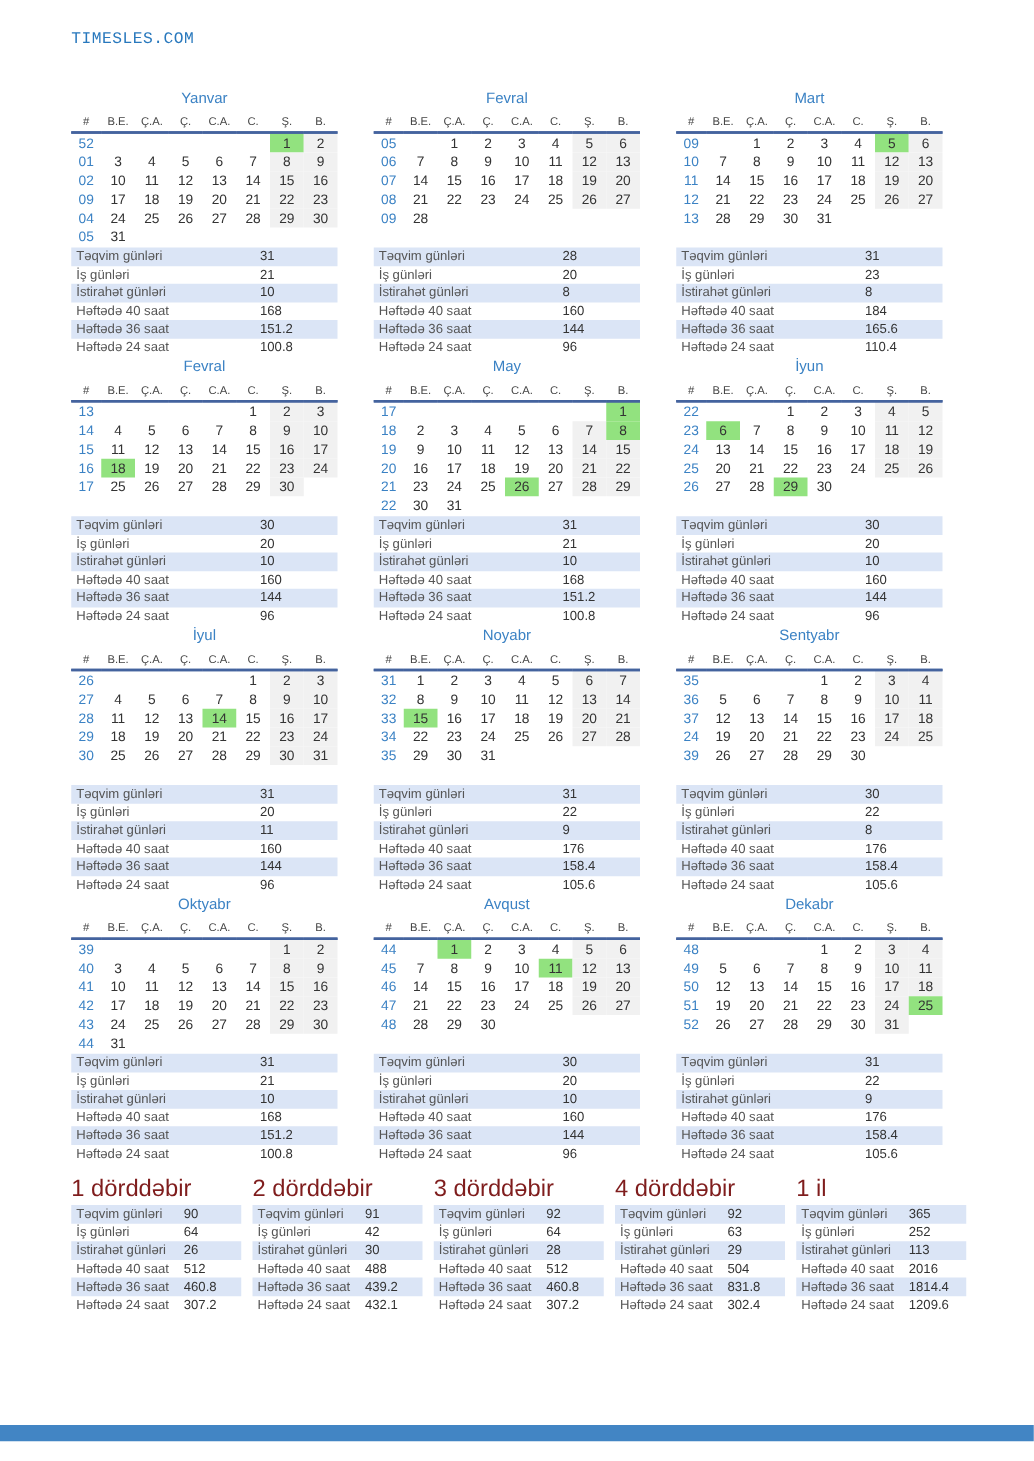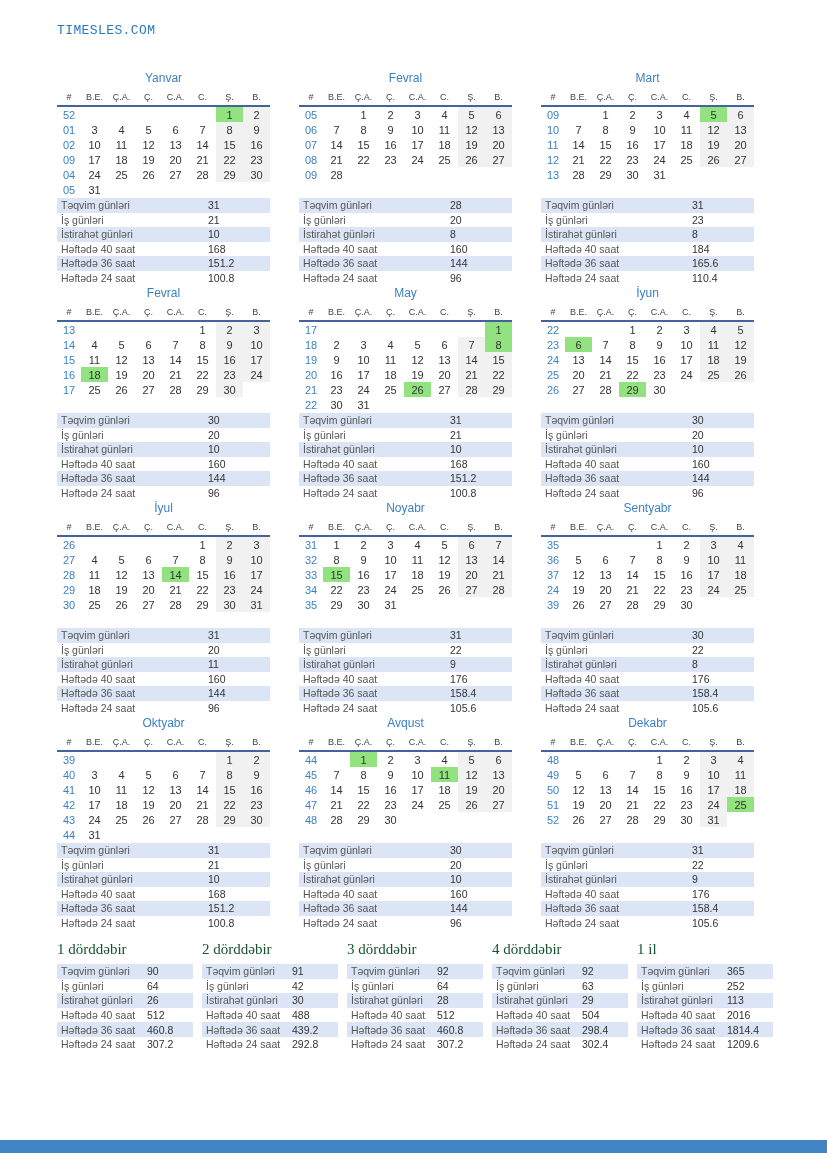--- a/index.html
+++ b/index.html
@@ -32,21 +32,21 @@
 
   .stats { position:absolute; bottom:0; left:0; width:213px; }
   .srow { display:grid; grid-template-columns:151px 1fr; height:14.5px;
     align-items:center; font-size:10.5px; }
   .srow.odd { background:var(--stripe); }
   .slabel { padding-left:4px; color:#555; white-space:nowrap; }
   .sval { color:#333; }
 
   .summary { position:absolute; top:941px; left:57px; width:716px;
     display:grid; grid-template-columns:repeat(5, 1fr); column-gap:9px; }
-  .qtitle { font-size:15px; color:#14532d; height:23px;font-family:Liberation Serif, serif; }
+  .qtitle { font-size:19px; color:#7f1d1d; height:23px; }
   .q .srow { grid-template-columns:90px 1fr; height:14.6px; }
 
   .footer-bar { position:absolute; top:1140px; left:0; width:827px;
     height:13px; background:var(--footer); }
 </style>
 </head>
 <body style="--blue: #3b82c4; --blue-link: #2878bd; --line: #44639e; --weekend: #f1f1f1; --holiday: #92e27f; --stripe: #dbe5f6; --footer: #4285c4;">
 
 <div class="header">
   <a class="site">TIMESLES.COM</a>
@@ -1390,21 +1390,21 @@
       <div class="srow ">
      <span class="slabel">Həftədə 40 saat</span>
      <span class="sval">488</span>
    </div>
       <div class="srow odd">
      <span class="slabel">Həftədə 36 saat</span>
      <span class="sval">439.2</span>
    </div>
       <div class="srow ">
      <span class="slabel">Həftədə 24 saat</span>
-     <span class="sval">292.8</span>
+     <span class="sval">432.1</span>
    </div>
    </div>
     <div class="q">
      <div class="qtitle">3 dörddəbir</div>
      <div class="srow odd">
      <span class="slabel">Təqvim günləri</span>
      <span class="sval">92</span>
    </div>
       <div class="srow ">
      <span class="slabel">İş günləri</span>
@@ -1440,21 +1440,21 @@
       <div class="srow odd">
      <span class="slabel">İstirahət günləri</span>
      <span class="sval">29</span>
    </div>
       <div class="srow ">
      <span class="slabel">Həftədə 40 saat</span>
      <span class="sval">504</span>
    </div>
       <div class="srow odd">
      <span class="slabel">Həftədə 36 saat</span>
-     <span class="sval">298.4</span>
+     <span class="sval">831.8</span>
    </div>
       <div class="srow ">
      <span class="slabel">Həftədə 24 saat</span>
      <span class="sval">302.4</span>
    </div>
    </div>
     <div class="q">
      <div class="qtitle">1 il</div>
      <div class="srow odd">
      <span class="slabel">Təqvim günləri</span>

